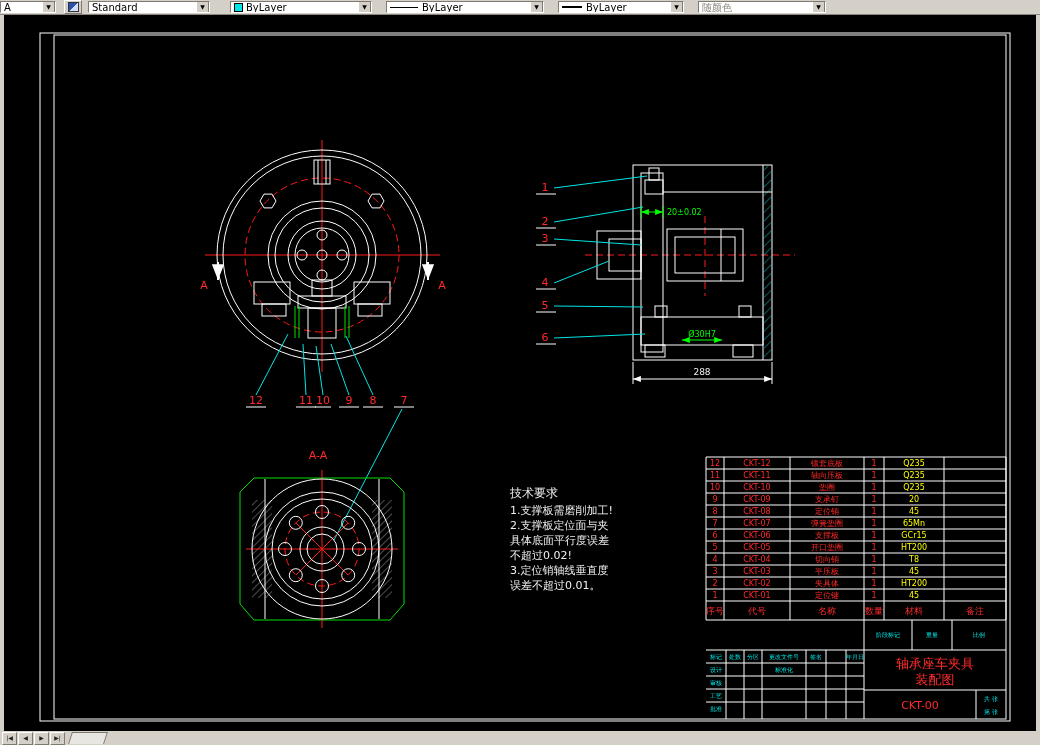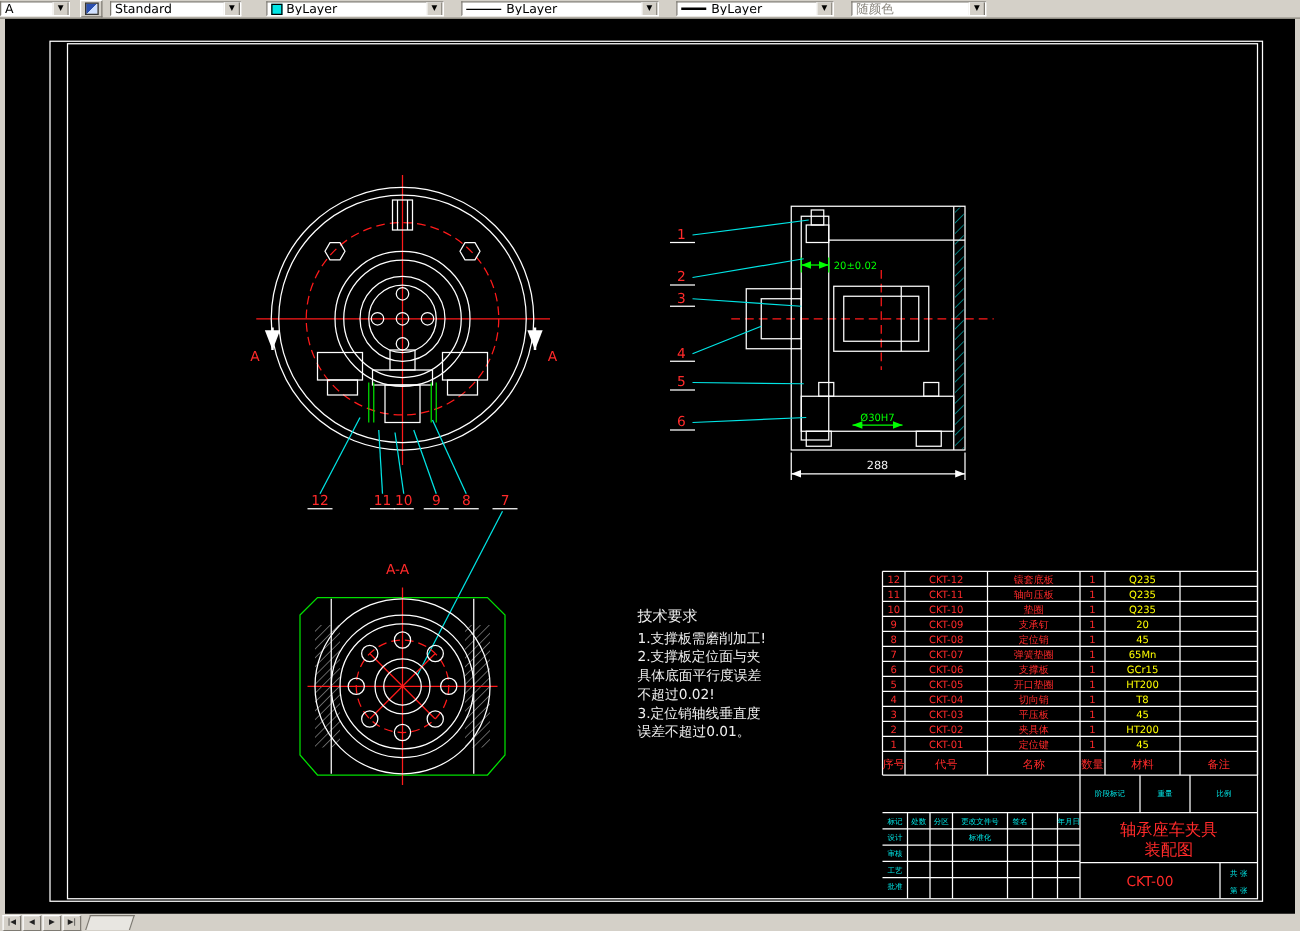--- a/index.html
+++ b/index.html
@@ -395,40 +395,40 @@
 </svg>
 
   <div class="toolbar">
     <div class="combo" style="width:56px">
       <span class="val">A</span>
       <span class="combo-btn">▼</span>
     </div>
     <div class="tool-iconbtn">
       <span class="glyph"></span>
     </div>
-    <div class="combo" style="width:105px">
+    <div class="combo" style="width:122px">
       <span class="val">Standard</span>
       <span class="combo-btn">▼</span>
     </div>
     <div class="combo" style="width:142px;margin-left:12px">
       <span class="swatch"></span>
       <span class="val">ByLayer</span>
       <span class="combo-btn">▼</span>
     </div>
     <div class="combo" style="width:158px;margin-left:6px">
       <span class="lt-glyph"></span>
       <span class="val">ByLayer</span>
       <span class="combo-btn">▼</span>
     </div>
     <div class="combo" style="width:126px;margin-left:6px">
       <span class="lw-glyph"></span>
       <span class="val">ByLayer</span>
       <span class="combo-btn">▼</span>
     </div>
-    <div class="combo disabled" style="width:108px;margin-left:6px">
+    <div class="combo disabled" style="width:128px;margin-left:6px">
       <span class="val">随颜色</span>
       <span class="combo-btn">▼</span>
     </div>
   </div>
 
   <div class="layout-tabs">
     <span class="nav-btn">|◀</span>
     <span class="nav-btn">◀</span>
     <span class="nav-btn">▶</span>
     <span class="nav-btn">▶|</span>

